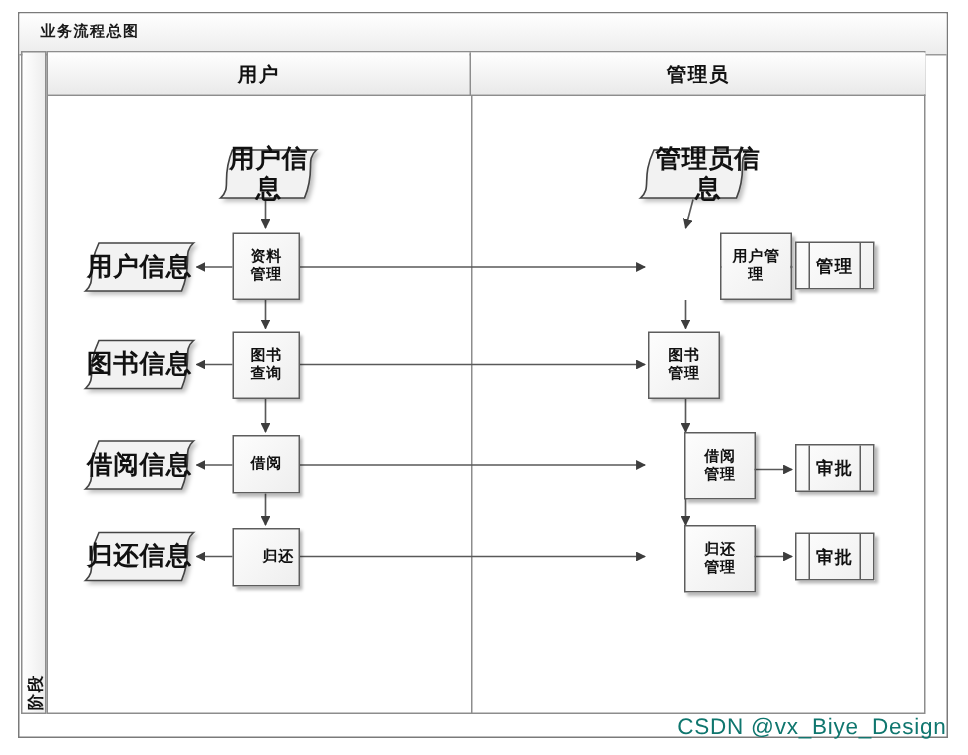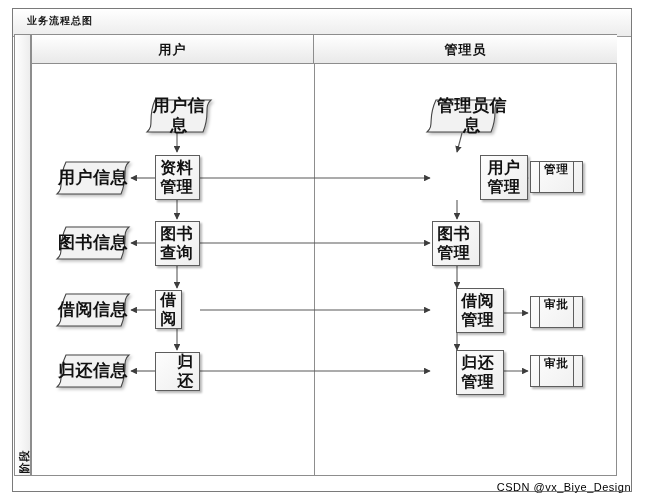--- a/index.html
+++ b/index.html
@@ -41,47 +41,47 @@
 
   
   #canvas{position:absolute;left:0;top:0;width:645px;height:503px;
           pointer-events:none;}
 
   
   .proc{position:absolute;box-sizing:border-box;
         background:linear-gradient(135deg,#fdfdfd,#eeeeee);
         border:1px solid #5d5d5d;
         box-shadow:2px 2px 2px rgba(0,0,0,.28);
-        display:flex;align-items:center;
-        text-align:center;font-size:16px;font-weight:bold;color:#111;
+        display:flex;align-items:center;justify-content:center;
+        text-align:center;font-size:10px;font-weight:bold;color:#111;
         line-height:1.18;letter-spacing:.5px;}
 
   
   .predef{position:absolute;box-sizing:border-box;
           background:linear-gradient(135deg,#fdfdfd,#efefef);
           border:1px solid #5d5d5d;
           box-shadow:2px 2px 2px rgba(0,0,0,.28);
-          display:flex;justify-content:center;
+          display:flex;align-items:center;justify-content:center;
           font-size:11.5px;font-weight:bold;color:#111;letter-spacing:1px;}
   .predef::before,.predef::after{content:"";position:absolute;top:0;bottom:0;
           width:1px;background:#5d5d5d;}
   .predef::before{left:8px;}
   .predef::after{right:8px;}
 
   
   .docshape{position:absolute;}
   .docshape svg{position:absolute;left:0;top:0;overflow:visible;}
   .doclabel{position:absolute;left:0;top:0;width:100%;height:100%;
             display:flex;align-items:center;justify-content:center;
             text-align:center;font-size:17px;font-weight:bold;color:#111;
             line-height:1.15;letter-spacing:.5px;}
 
   
-  #watermark{position:absolute;right:14px;bottom:10px;font-size:11px;
-             color:#000000;font-family:"Liberation Sans",sans-serif;
+  #watermark{position:absolute;right:14px;bottom:10px;font-size:15px;
+             color:#0f766e;font-family:"Liberation Sans",sans-serif;
              letter-spacing:.5px;}
 </style>
 </head>
 <body>
 
 <div id="frame">
 
   <div id="title-bar">
     <div id="title-text">业务流程总图</div>
   </div>
@@ -175,21 +175,21 @@
 </div>
 
 <div class="proc" style="left:155px;top:155px;width:45px;height:45px;">
   <span style="display:block;width:2.6em;">资料管理</span>
 </div>
 
 <div class="proc" style="left:155px;top:221px;width:45px;height:45px;">
   <span style="display:block;width:2.6em;">图书查询</span>
 </div>
 
-<div class="proc" style="left:155px;top:290px;width:27px;height:39px;">
+<div class="proc" style="left:155px;top:290px;width:45px;height:39px;">
   <span>借阅</span>
 </div>
 
 <div class="proc" style="left:155px;top:352px;width:45px;height:39px;padding-left:16px;">
   <span>归还</span>
 </div>
 
 <div class="proc" style="left:432px;top:155px;width:48px;height:45px;margin-left:48px;">
   <span style="display:block;width:3.2em;">用户管理</span>
 </div>

